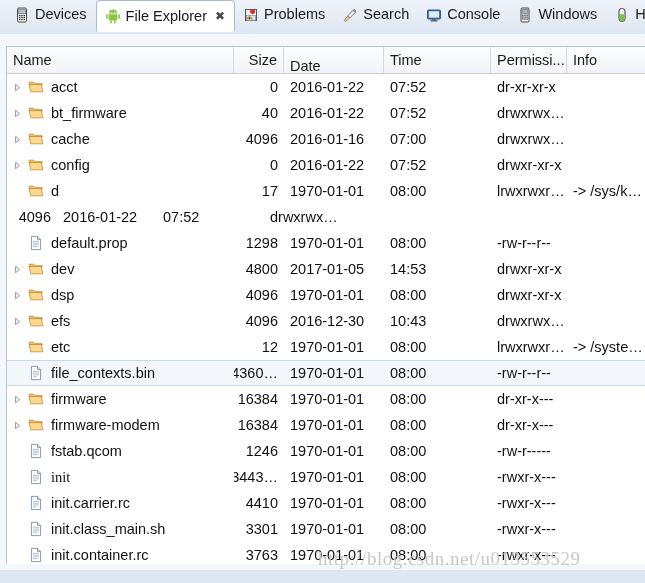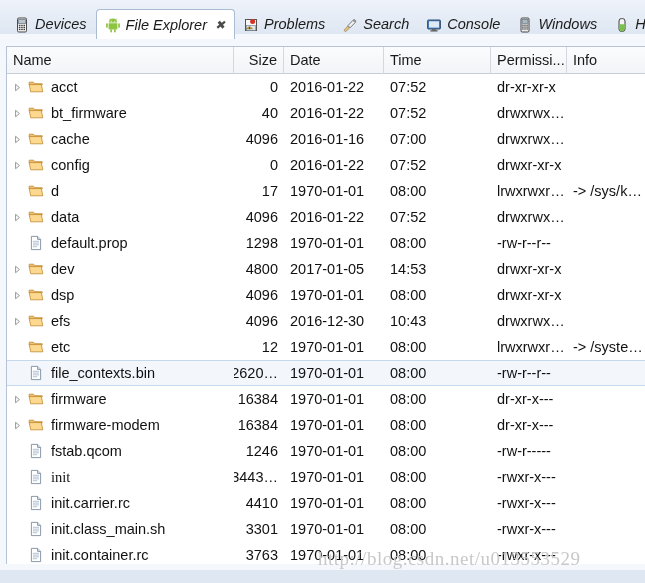--- a/index.html
+++ b/index.html
@@ -20,24 +20,22 @@
   }
 
   
   .tabbar {
     position: absolute;
     left: 0; top: 0;
     width: 645px; height: 40px;
     background: linear-gradient(to bottom, #eef3fa 0%, #e4ebf5 55%, #dce5f1 100%);
     border-bottom: 1px solid #a5b8d0;
     display: flex;
-    align-items: flex-end;
     padding-left: 6px;
     overflow: hidden;
-    font-style: italic;
   }
 
   .tab {
     height: 29px;
     display: flex;
     align-items: center;
     gap: 5px;
     padding: 0 9px 0 8px;
     font-size: 14.5px;
     color: #1b1b1b;
@@ -289,21 +287,21 @@
 
     <div class="tree-frame">
 
       <div class="col-header" id="col-header">
           <div class="ch" style="width: 227px; flex: 0 0 227px;">
             <span>Name</span>
           </div>
           <div class="ch right" style="width: 50px; flex: 0 0 50px;">
             <span>Size</span>
           </div>
-          <div class="ch" style="width: 100px; flex: 0 0 100px;">
+          <div class="ch" style="width: 100px; flex: 0 0 100px; align-items: flex-end;">
             <span>Date</span>
           </div>
           <div class="ch" style="width: 107px; flex: 0 0 107px;">
             <span>Time</span>
           </div>
           <div class="ch" style="width: 76px; flex: 0 0 76px;">
             <span>Permissi...</span>
           </div>
           <div class="ch" style="width: 79px; flex: 0 0 79px;">
             <span>Info</span>
@@ -456,34 +454,20 @@
               <span>08:00</span>
             </div>
             <div class="cell " style="width: 76px; flex: 0 0 76px;">
               <span>lrwxrwxr…</span>
             </div>
             <div class="cell " style="width: 79px; flex: 0 0 79px;">
               <span>-&gt; /sys/k…</span>
             </div>
           </div>
           <div class="row">
-            <div class="cell name" style="width: 227px; flex: 0 0 227px;">
-              <span class="twisty">
-                <svg width="9" height="9" viewBox="0 0 9 9">
-                  <path d="M2.6 1.3 L6.4 4.5 L2.6 7.7 Z" fill="none" stroke="#8b8b8b" stroke-width="0.9" stroke-linejoin="round"></path>
-                </svg>
-              </span>
-              <span class="ficon">
-                <svg width="16" height="16" viewBox="0 0 16 16">
-                  <path d="M1.2 3.2 h4.4 l1.2 1.5 h7.4 v1.3 H1.2z" fill="#f0c070" stroke="#c08a2e" stroke-width="0.8" stroke-linejoin="round"></path>
-                  <path d="M1.2 5.6 h12.1 l1.5 7.2 H2.7z" fill="#fcd98f" stroke="#c08a2e" stroke-width="0.8" stroke-linejoin="round"></path>
-                </svg>
-              </span>
-              <span class="fname">data</span>
-            </div>
             <div class="cell right " style="width: 50px; flex: 0 0 50px;">
               <span>4096</span>
             </div>
             <div class="cell " style="width: 100px; flex: 0 0 100px;">
               <span>2016-01-22</span>
             </div>
             <div class="cell " style="width: 107px; flex: 0 0 107px;">
               <span>07:52</span>
             </div>
             <div class="cell " style="width: 76px; flex: 0 0 76px;">
@@ -657,21 +641,21 @@
                     <path d="M4.9 6.3h6.1"></path>
                     <path d="M4.9 8.1h6.1"></path>
                     <path d="M4.9 9.9h6.1"></path>
                     <path d="M4.9 11.7h4.2"></path>
                   </g>
                 </svg>
               </span>
               <span class="fname">file_contexts.bin</span>
             </div>
             <div class="cell right " style="width: 50px; flex: 0 0 50px;">
-              <span>2620…</span>
+              <span>4360…</span>
             </div>
             <div class="cell " style="width: 100px; flex: 0 0 100px;">
               <span>1970-01-01</span>
             </div>
             <div class="cell " style="width: 107px; flex: 0 0 107px;">
               <span>08:00</span>
             </div>
             <div class="cell " style="width: 76px; flex: 0 0 76px;">
               <span>-rw-r--r--</span>
             </div>

